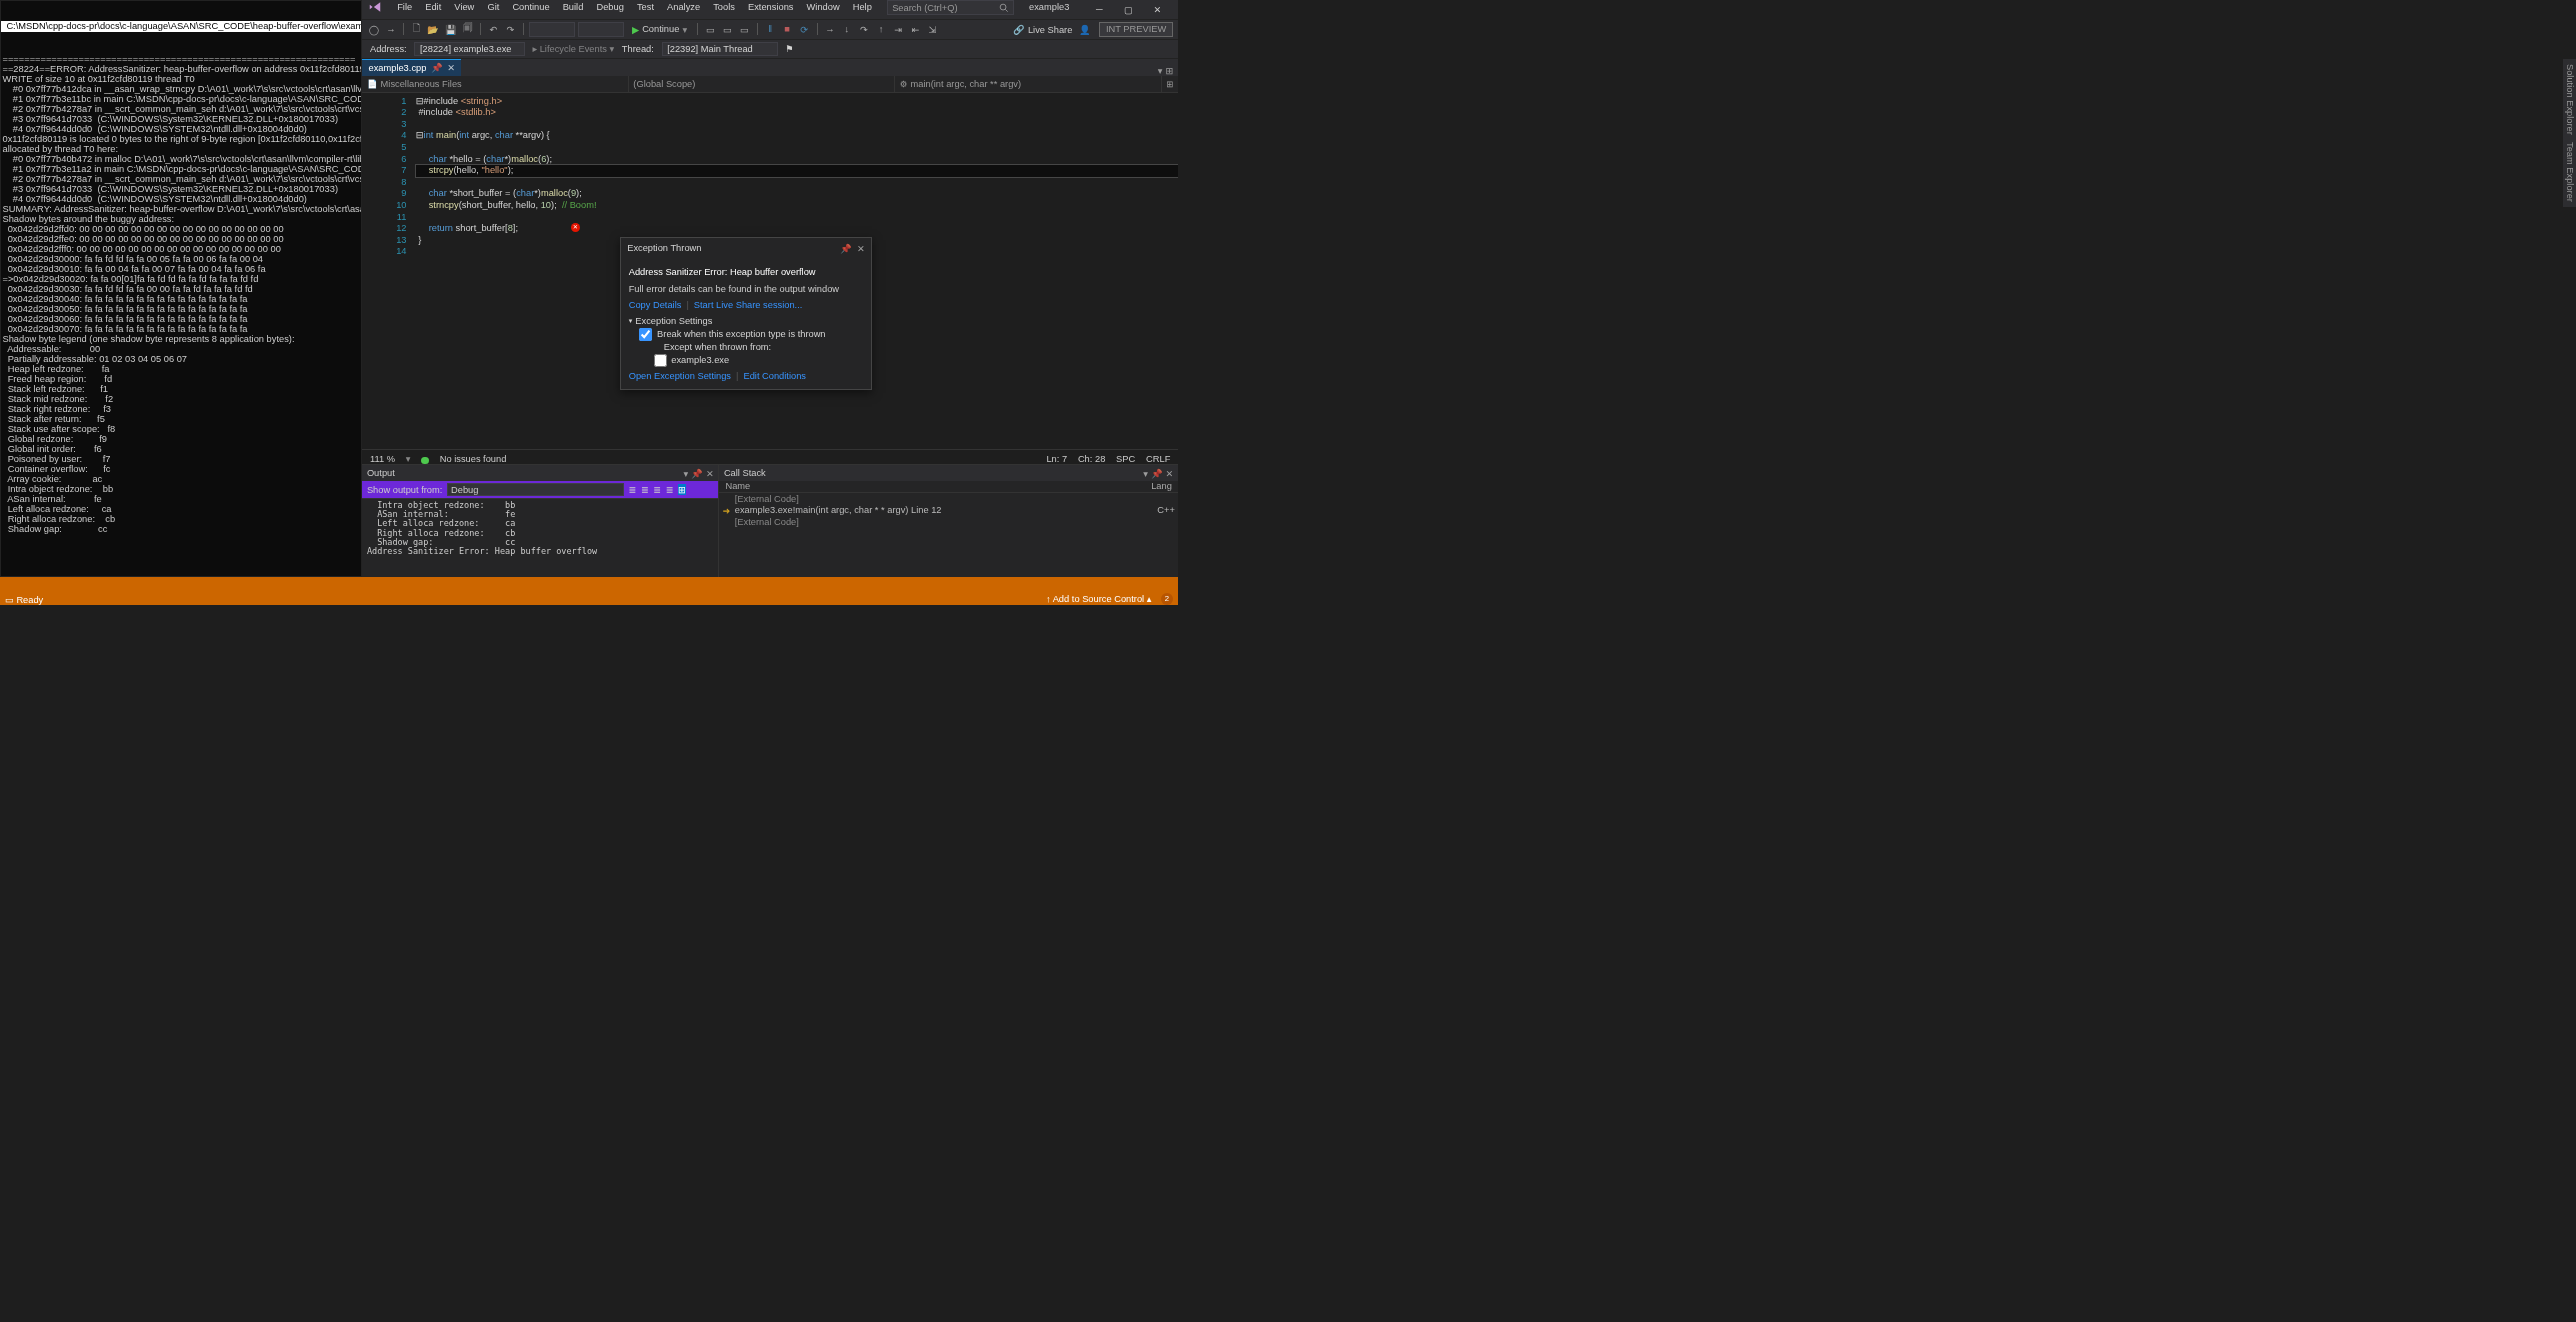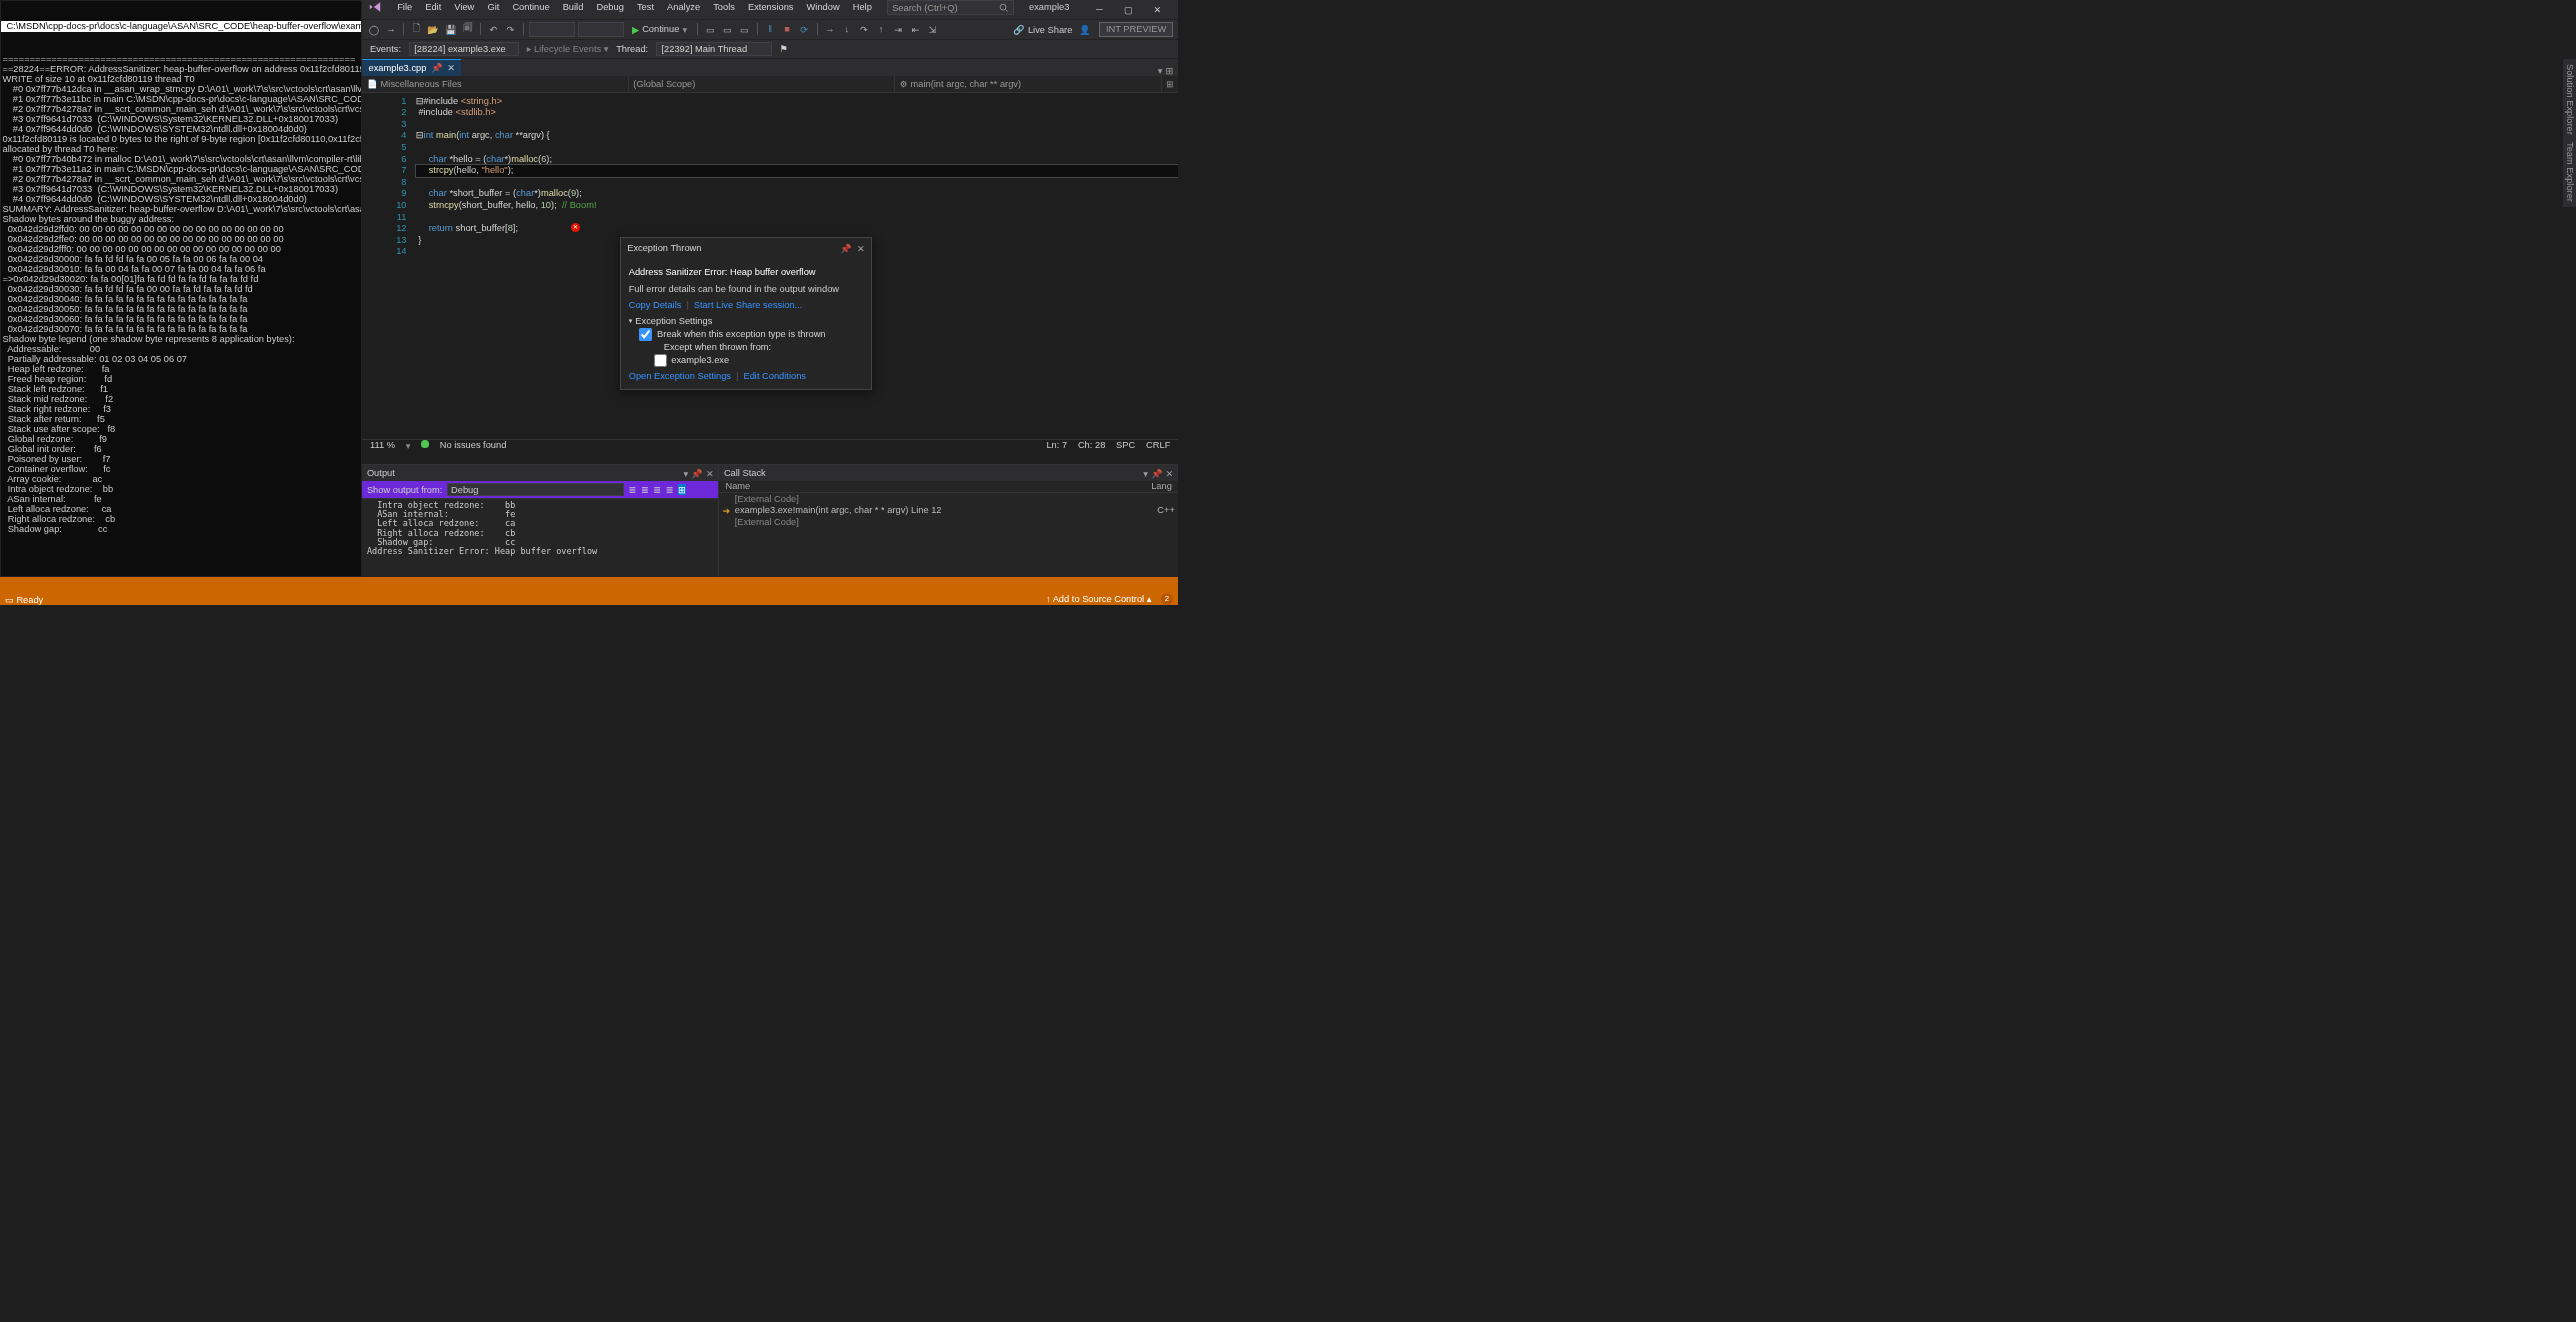--- a/index.html
+++ b/index.html
@@ -52,21 +52,21 @@
 .popup .body{padding:3.1px 7.7px 7.7px}
 .popup .body p{margin:6.2px 0;font-size:9.3px;color:#ccc}
 .popup a{color:#3794ff;text-decoration:none;font-size:9.3px}
 .popup .links{display:flex;gap:5px;align-items:center}
 .popup .links .bar{color:#555}
 .popup .exset{margin-top:6.2px;font-size:9.3px}
 .popup .exset .tog{display:flex;align-items:center;gap:3.1px}
 .popup .exset .tog::before{content:"▾";font-size:7px}
 .popup .cb{display:flex;align-items:center;gap:4.6px;margin-left:10.8px;margin-top:1.5px}
 .popup .cb input{accent-color:#3794ff}
-.statusline{height:25px;background:#1e1e1e;border-top:0.8px solid #333;display:flex;align-items:flex-start;padding:0 7.7px;color:#ccc;font-size:8.5px;gap:10.8px}
+.statusline{height:15px;background:#1e1e1e;border-top:0.8px solid #333;display:flex;align-items:flex-end;padding:0 7.7px;color:#ccc;font-size:8.5px;gap:10.8px}
 .statusline .ok{width:7.7px;height:7.7px;border-radius:50%;background:#4ec94e;display:inline-block}
 .statusline .right{margin-left:auto;display:flex;gap:10.8px}
 .panels{height:113px;display:flex;border-top:0.8px solid #333}
 .panel{display:flex;flex-direction:column;background:#252526}
 .panel .ph{height:15.4px;display:flex;align-items:center;padding:0 4.6px;color:#ccc;font-size:8.5px;background:#2d2d30}
 .panel .ph .pact{margin-left:auto;display:flex;gap:3.1px;opacity:.7}
 .output{width:356px}
 .output .filt{height:18.5px;display:flex;align-items:center;padding:0 4.6px;gap:4.6px;color:#ccc;background:#6d28d9;border-bottom:0.8px solid #333;font-size:8.5px}
 .output .filt .sel{flex:1;background:#333337;border:0.8px solid #3f3f46;padding:0.8px 3.1px;max-width:177px}
 .output .obody{flex:1;font-family:Consolas,monospace;font-size:8.5px;color:#ccc;padding:1.5px 4.6px;white-space:pre;line-height:9.3px;overflow:hidden;position:relative}
@@ -171,21 +171,21 @@
       <span class="ib">⇤</span>
       <span class="ib">⇲</span>
       <div class="right">
         <span>🔗 <span>Live Share</span></span>
         <span class="ib">👤</span>
         <span class="intpre">INT PREVIEW</span>
       </div>
     </div>
 
     <div class="proc">
-      <span>Events:</span>
+      <span>Address:</span>
       <div class="sel">[28224] example3.exe</div>
       <span style="opacity:.5">▸ <span>Lifecycle Events</span> ▾</span>
       <span>Thread:</span>
       <div class="sel" style="min-width:116px">[22392] Main Thread</div>
       <span class="ib">⚑</span>
     </div>
 
     <div class="tabs">
       <div class="tab">
         <span>example3.cpp</span>

